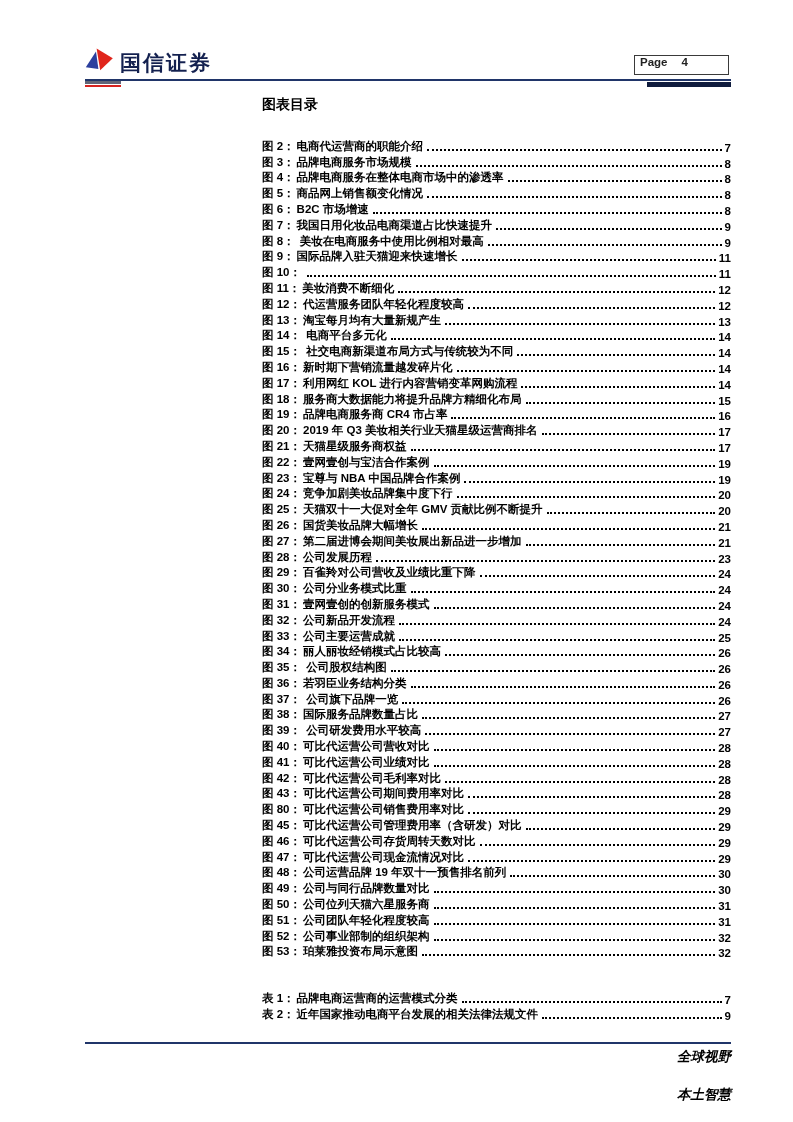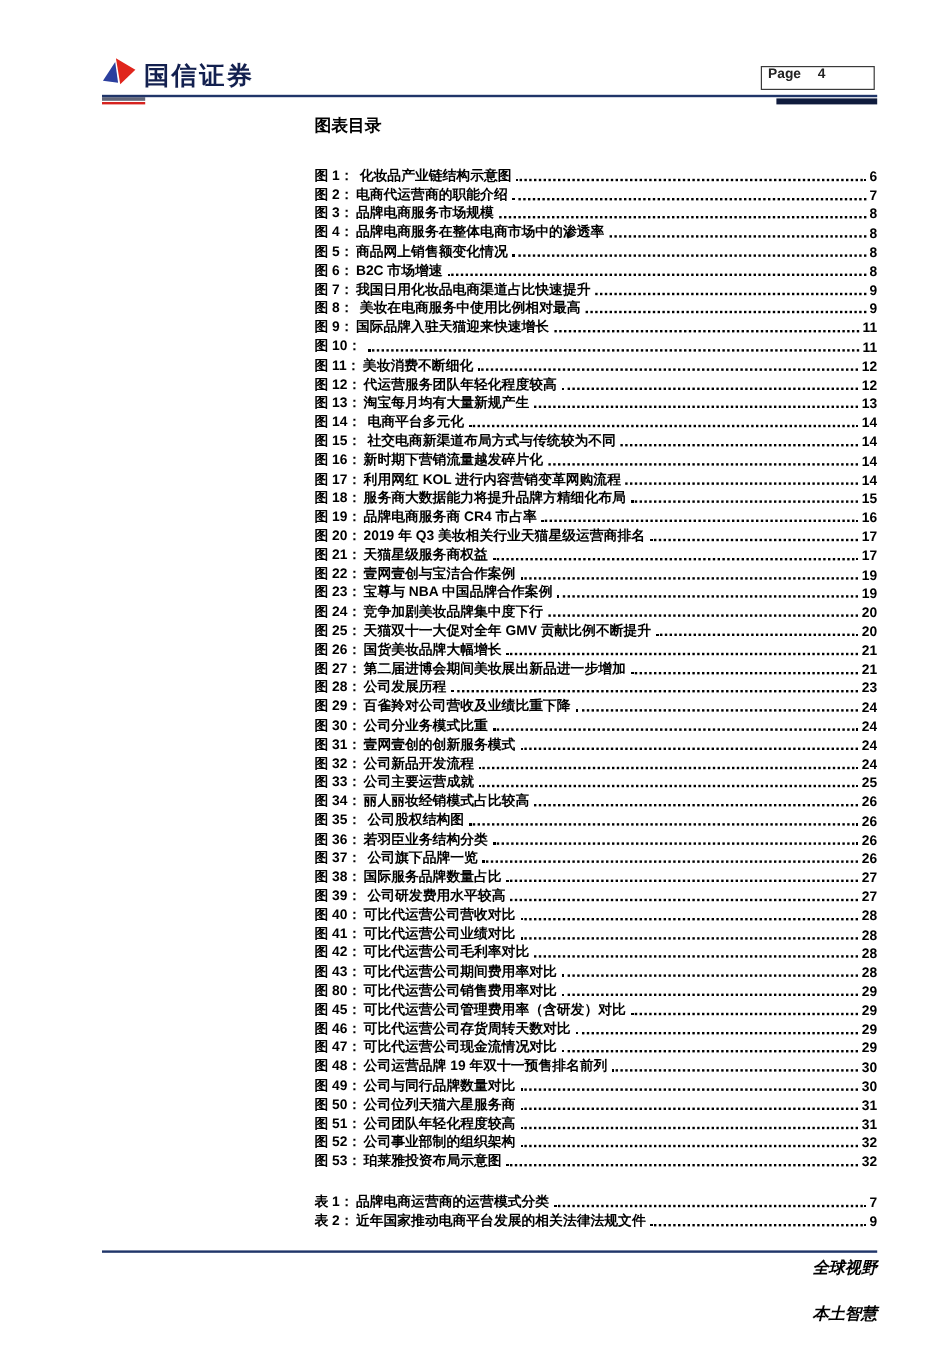--- a/index.html
+++ b/index.html
@@ -22,21 +22,21 @@
   .header-rule-accent{position:absolute;left:647px;top:82px;width:84px;height:5px;background:#0f1b3d;}
   
   .content{position:absolute;left:262px;top:96px;width:469px;}
   .doc-title{font-size:14px;font-weight:bold;margin:0 0 24px 0;
              font-family:"Liberation Serif","DejaVu Serif",serif;}
   .toc-list{display:block;}
   .toc-row{display:flex;align-items:flex-end;height:15.8px;font-size:11.5px;font-weight:bold;
            white-space:nowrap;overflow:hidden;}
   .toc-row .lbl{margin-right:2px;}
   .leader{flex:1;border-bottom:2px dotted #000;margin:0 3px 3px 4px;min-width:12px;}
-  .table-list{margin-top:18px;}
+  .table-list{margin-top:31px;}
   
   .footer-rule{position:absolute;left:85px;top:1042px;width:646px;height:2px;background:#203569;}
   .footer-slogan{position:absolute;right:62px;top:1048px;font-size:13.5px;font-weight:bold;
                  font-style:italic;color:#000;display:flex;gap:20px;
                  font-family:"Liberation Serif","DejaVu Serif",serif;flex-direction:column;}
 </style>
 </head>
 <body>
 
 <div class="logo">
@@ -55,26 +55,20 @@
 </div>
 
 <div class="header-rule"></div>
 <div class="header-rule-accent"></div>
 
 <div class="content">
   <h1 class="doc-title">图表目录</h1>
 
   <div class="toc-list">
 
-      <div class="toc-row">
-        <span class="lbl">图 1：</span>
-        <span class="ttl">&nbsp;化妆品产业链结构示意图</span>
-        <span class="leader"></span>
-        <span class="pg">6</span>
-      </div>
 
       <div class="toc-row">
         <span class="lbl">图 2：</span>
         <span class="ttl">电商代运营商的职能介绍</span>
         <span class="leader"></span>
         <span class="pg">7</span>
       </div>
 
       <div class="toc-row">
         <span class="lbl">图 3：</span>

